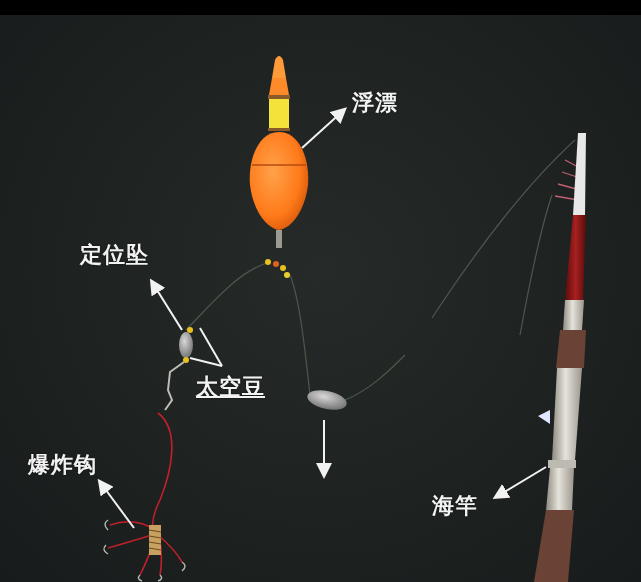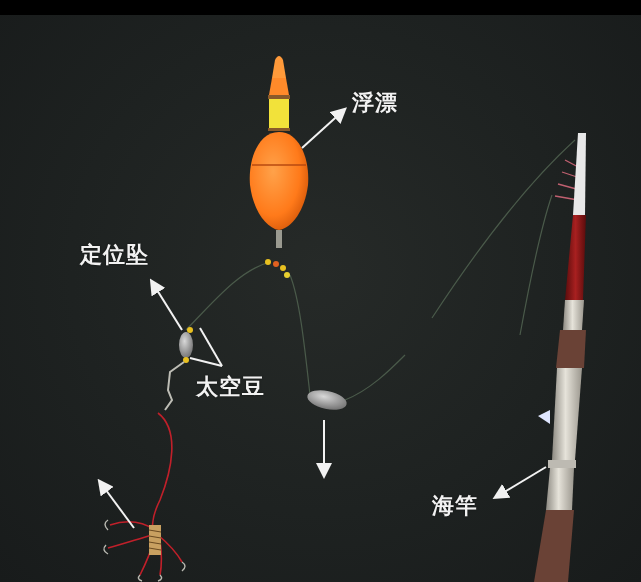--- a/index.html
+++ b/index.html
@@ -136,15 +136,16 @@
       <line x1="200" y1="328" x2="222" y2="366"></line>
       <line x1="190" y1="358" x2="222" y2="366"></line>
       <line x1="134" y1="528" x2="100" y2="482" marker-end="url(#arrow)"></line>
       <line x1="324" y1="420" x2="324" y2="475" marker-end="url(#arrow)"></line>
       <line x1="546" y1="467" x2="496" y2="497" marker-end="url(#arrow)"></line>
     </g>
   </svg>
 
   <span class="label" style="left:352px; top:88px;">浮漂</span>
   <span class="label" style="left:80px; top:240px;text-align:right;">定位坠</span>
-  <span class="label" style="left:196px; top:372px;">太空豆</span>
+  <span class="label" style="left:196px; top:372px;text-decoration:underline;">太空豆</span>
+  <span class="label" style="left:28px; top:450px;">爆炸钩</span>
   <span class="label" style="left:432px; top:491px;">海竿</span>
 </div>
 
 </body></html>

